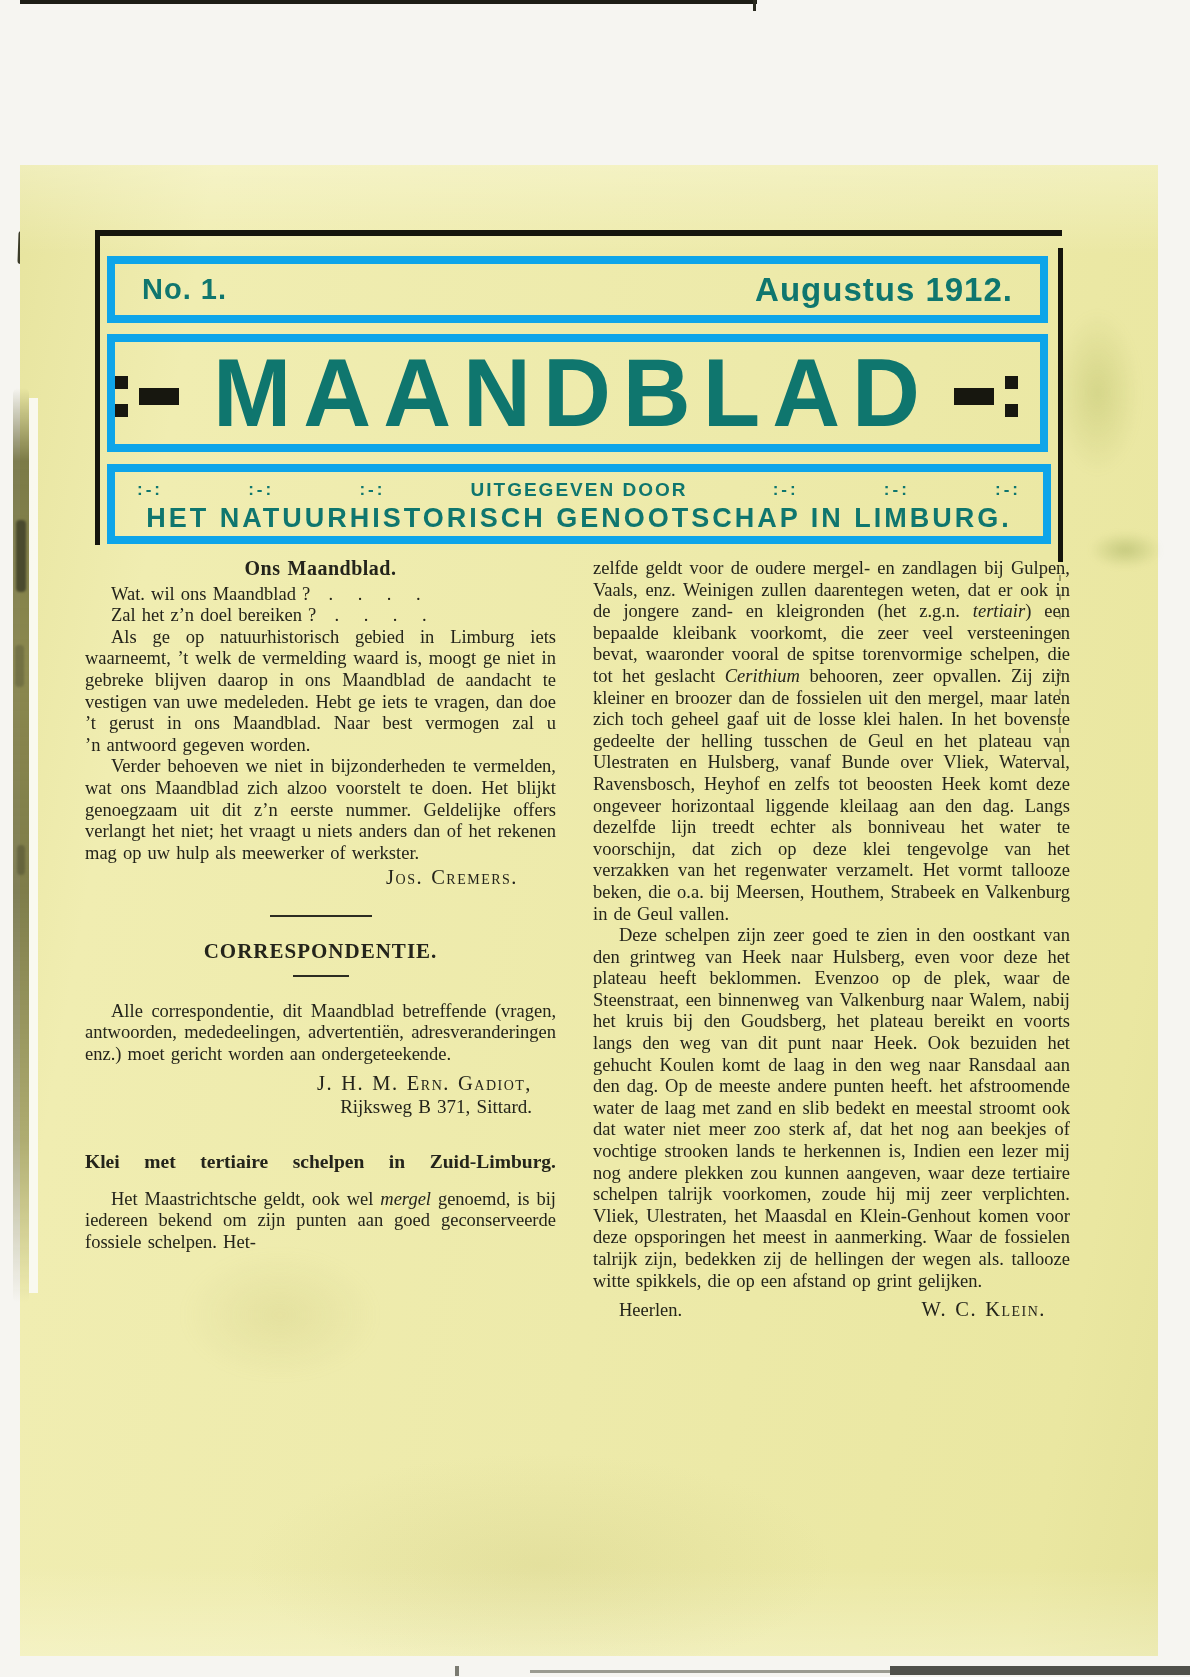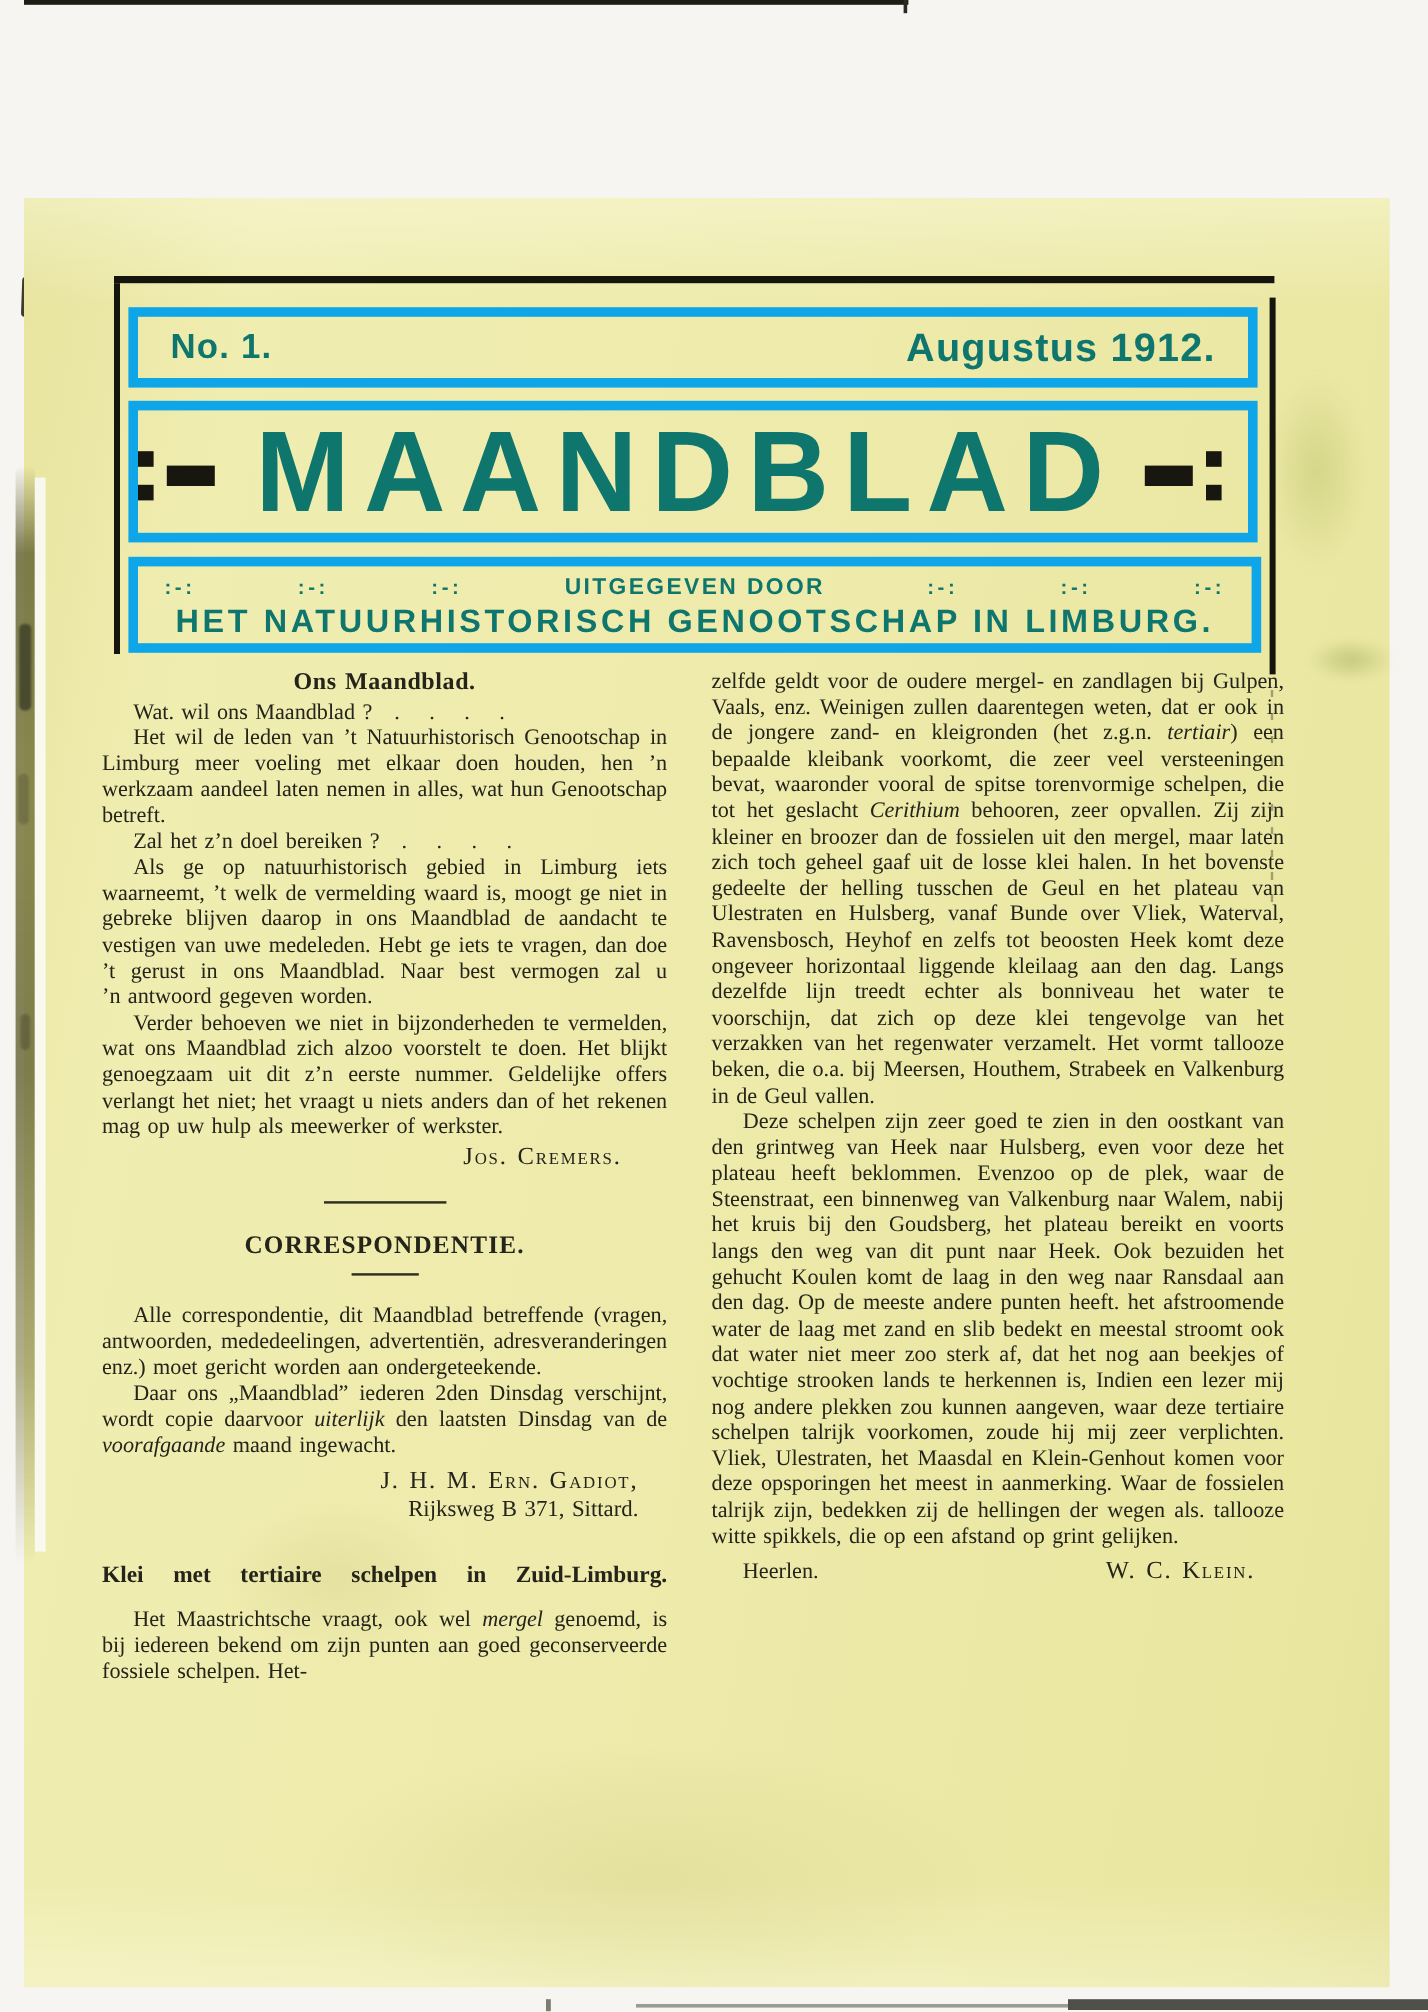--- a/index.html
+++ b/index.html
@@ -145,39 +145,37 @@
     <span class="orn">:-:</span>
   </div>
   <div class="pub-line2">HET NATUURHISTORISCH GENOOTSCHAP IN LIMBURG.</div>
 </div>
 
 <div class="columns">
 
   <div class="col col-left">
     <h2 class="art-title">Ons Maandblad.</h2>
     <p class="ind">Wat. wil ons Maandblad ?&nbsp;&nbsp;&nbsp;.&nbsp;&nbsp;&nbsp;&nbsp;.&nbsp;&nbsp;&nbsp;&nbsp;.&nbsp;&nbsp;&nbsp;&nbsp;.</p>
-    <p class="ind">Het wil de leden van ’t&nbsp;Natuurhistorisch Genootschap in Limburg meer voeling met elkaar doen houden, hen ’n werkzaam aandeel laten nemen in alles, wat hun Genootschap betreft.</p>
     <p class="ind">Zal het z’n doel bereiken ?&nbsp;&nbsp;&nbsp;.&nbsp;&nbsp;&nbsp;&nbsp;.&nbsp;&nbsp;&nbsp;&nbsp;.&nbsp;&nbsp;&nbsp;&nbsp;.</p>
     <p class="ind">Als ge op natuurhistorisch gebied in Limburg iets waarneemt, ’t&nbsp;welk de vermelding waard is, moogt ge niet in gebreke blijven daarop in ons Maandblad de aandacht te vestigen van uwe medeleden.  Hebt ge iets te vragen, dan doe ’t&nbsp;gerust in ons Maandblad.  Naar best vermogen zal u ’n&nbsp;antwoord gegeven worden.</p>
     <p class="ind">Verder behoeven we niet in bijzonderheden te vermelden, wat ons Maandblad zich alzoo voorstelt te doen.  Het blijkt genoegzaam uit dit z’n eerste nummer.  Geldelijke offers verlangt het niet; het vraagt u niets anders dan of het rekenen mag op uw hulp als meewerker of werkster.</p>
     <div class="sig">Jos. Cremers.</div>
 
     <div class="rule rule-wide"></div>
 
     <h2 class="corr-title">CORRESPONDENTIE.</h2>
     <div class="rule rule-short"></div>
     <p class="ind">Alle correspondentie, dit Maandblad betreffende (vragen, antwoorden, mededeelingen, advertentiën, adresveranderingen enz.) moet gericht worden aan ondergeteekende.</p>
-    <p class="ind"><span>Daar ons „Maandblad” iederen 2den Dinsdag verschijnt, wordt copie daarvoor </span><i>uiterlijk</i><span> den laatsten Dinsdag van de </span><i>voorafgaande</i><span> maand ingewacht.</span></p>
     <div class="sig2">
       <div class="sig-name">J. H. M. Ern. Gadiot,</div>
       <div class="sig-addr">Rijksweg B 371, Sittard.</div>
     </div>
 
     <h2 class="klei-title">Klei met tertiaire schelpen in Zuid-Limburg.</h2>
-    <p class="ind"><span>Het Maastrichtsche vraagt, ook wel </span><i>mergel</i><span> genoemd, is bij iedereen bekend om zijn punten aan goed geconserveerde fossiele schelpen.  Het-</span></p>
+    <p class="ind"><span>Het Maastrichtsche geldt, ook wel </span><i>mergel</i><span> genoemd, is bij iedereen bekend om zijn punten aan goed geconserveerde fossiele schelpen.  Het-</span></p>
   </div>
 
   <div class="col col-right">
     <p><span>zelfde geldt voor de oudere mergel- en zandlagen bij Gulpen, Vaals, enz.  Weinigen zullen daarentegen weten, dat er ook in de jongere zand- en kleigronden (het z.g.n. </span><i>tertiair</i><span>) een bepaalde kleibank voorkomt, die zeer veel versteeningen bevat, waaronder vooral de spitse torenvormige schelpen, die tot het geslacht </span><i>Cerithium</i><span> behooren, zeer opvallen.  Zij zijn kleiner en broozer dan de fossielen uit den mergel, maar laten zich toch geheel gaaf uit de losse klei halen.  In het bovenste gedeelte der helling tusschen de Geul en het plateau van Ulestraten en Hulsberg, vanaf Bunde over Vliek, Waterval, Ravensbosch, Heyhof en zelfs tot beoosten Heek komt deze ongeveer horizontaal liggende kleilaag aan den dag. Langs dezelfde lijn treedt echter als bonniveau het water te voorschijn, dat zich op deze klei tengevolge van het verzakken van het regenwater verzamelt.  Het vormt tallooze beken, die o.a. bij Meersen, Houthem, Strabeek en Valkenburg in de Geul vallen.</span></p>
     <p class="ind">Deze schelpen zijn zeer goed te zien in den oostkant van den grintweg van Heek naar Hulsberg, even voor deze het plateau heeft beklommen.  Evenzoo op de plek, waar de Steenstraat, een binnenweg van Valkenburg naar Walem, nabij het kruis bij den Goudsberg, het plateau bereikt en voorts langs den weg van dit punt naar Heek. Ook bezuiden het gehucht Koulen komt de laag in den weg naar Ransdaal aan den dag.  Op de meeste andere punten heeft. het afstroomende water de laag met zand en slib bedekt en meestal stroomt ook dat water niet meer zoo sterk af, dat het nog aan beekjes of vochtige strooken lands te herkennen is,  Indien een lezer mij nog andere plekken zou kunnen aangeven, waar deze tertiaire schelpen talrijk voorkomen, zoude hij mij zeer verplichten.  Vliek, Ulestraten, het Maasdal en Klein-Genhout komen voor deze opsporingen het meest in aanmerking.  Waar de fossielen talrijk zijn, bedekken zij de hellingen der wegen als. tallooze witte spikkels, die op een afstand op grint gelijken.</p>
     <div class="sigrow">
       <span class="place">Heerlen.</span>
       <span class="sig-name">W. C. Klein.</span>
     </div>
   </div>

